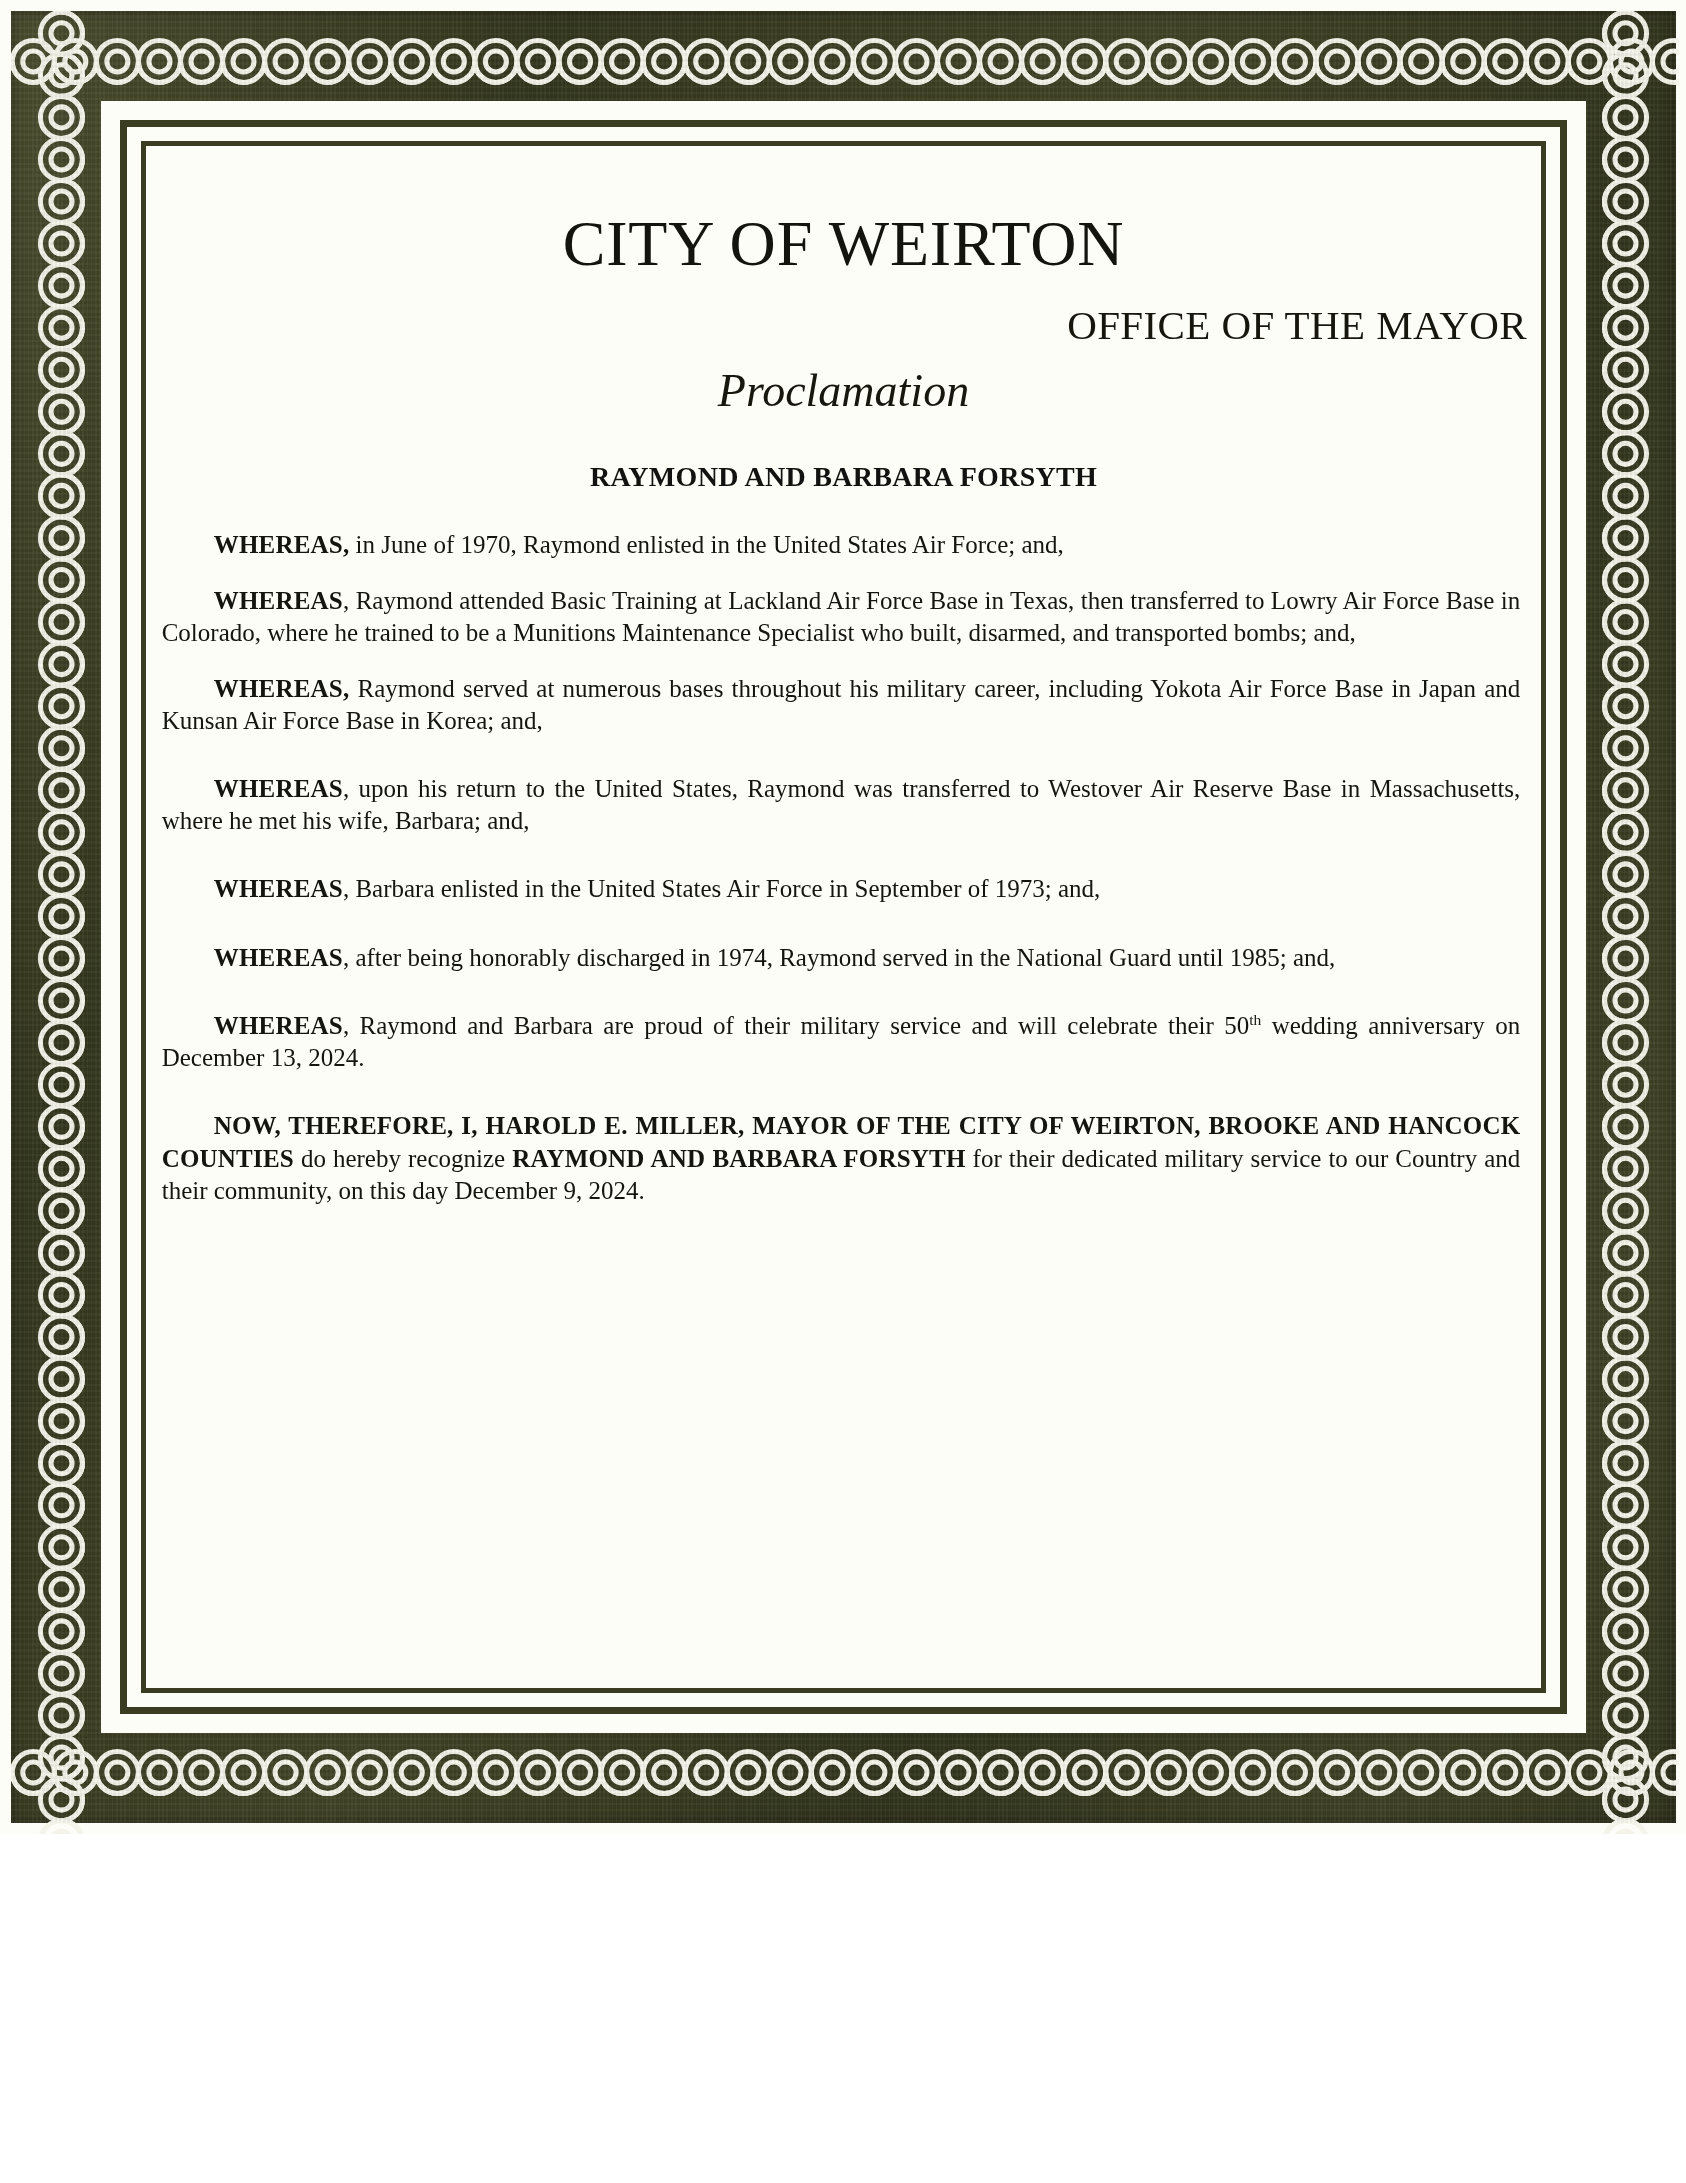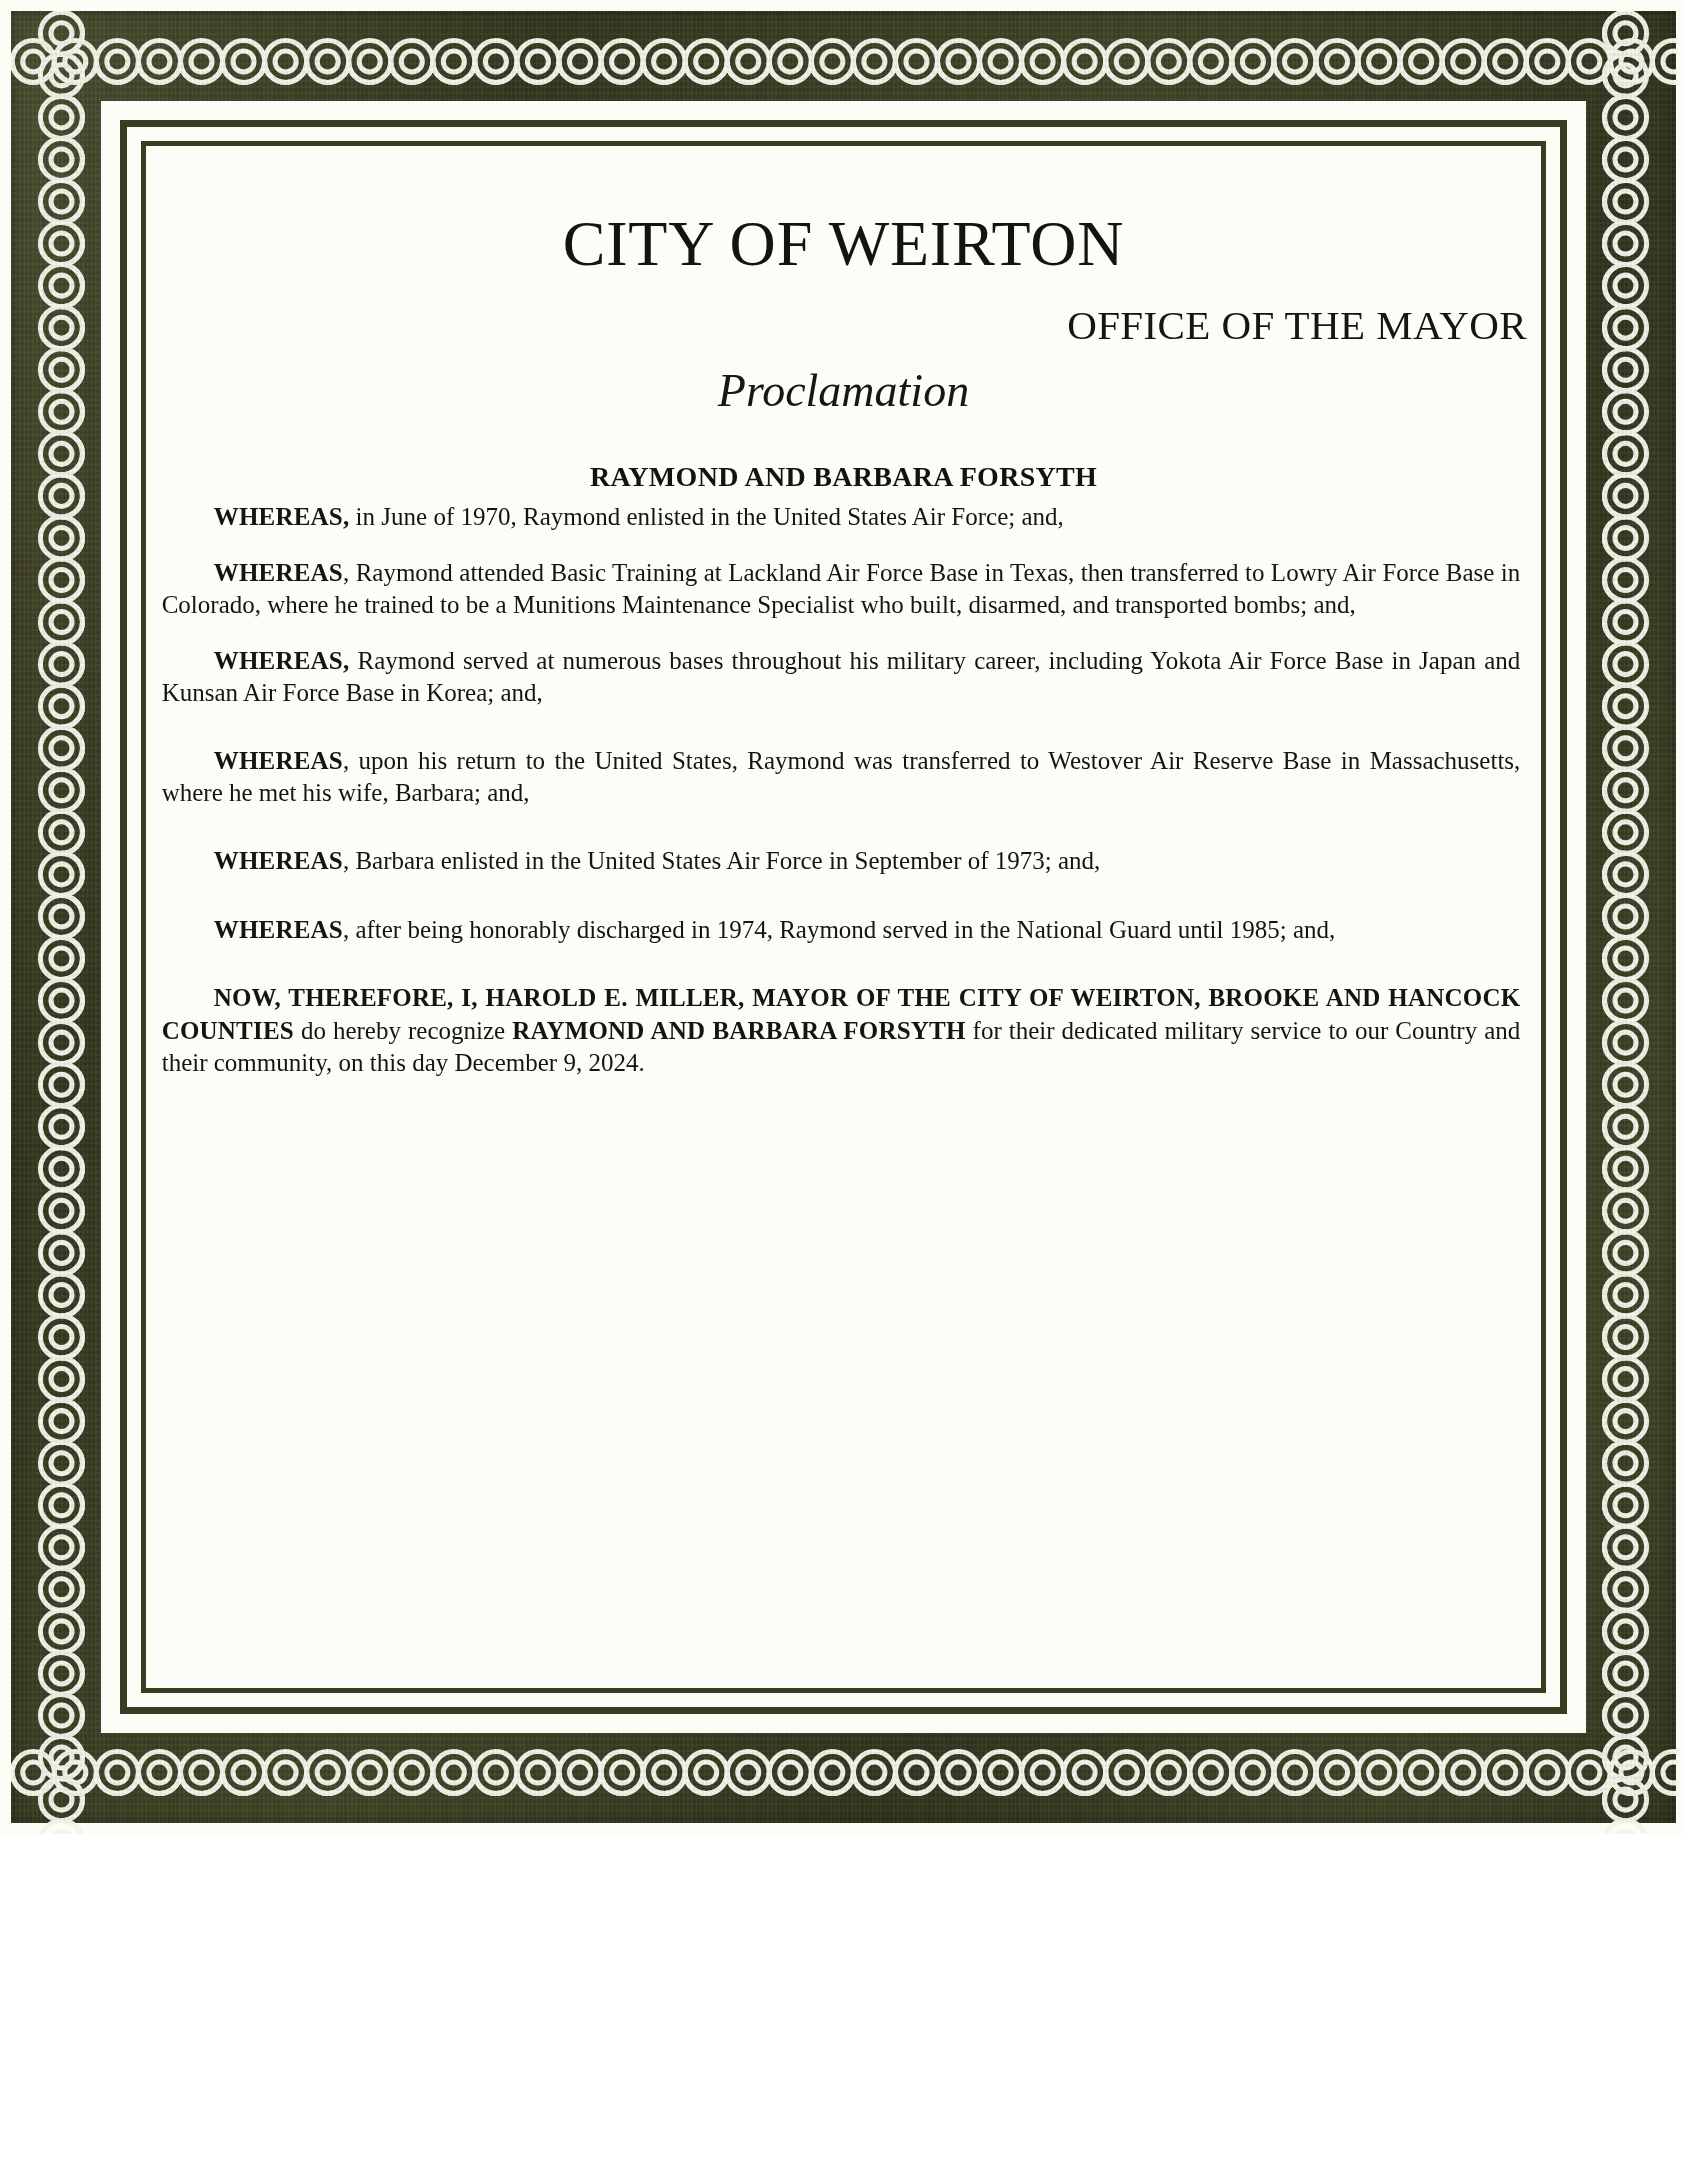--- a/index.html
+++ b/index.html
@@ -137,21 +137,21 @@
   .honoree {
     text-align: center;
     font-size: 28px;
     font-weight: bold;
     letter-spacing: 0.3px;
     color: #121210;
     margin-top: 47px;
   }
 
   .body-block {
-    margin-top: 8px;
+    margin-top: 36px;
     padding: 0 6.7px 0 1.7px;
   }
 
   p.clause {
     text-align: justify;
     text-justify: inter-word;
     font-size: 25px;
     line-height: 1.26;
     color: #15150f;
     margin: 0 0 25px 0;
@@ -492,20 +492,23 @@
 
       <p class="clause loose">
         <span class="kw">WHEREAS</span><span>, Barbara enlisted in the United States Air Force in September of 1973; and,</span>
       </p>
 
 
       <p class="clause loose">
         <span class="kw">WHEREAS</span><span>, after being honorably discharged in 1974, Raymond served in the National Guard until 1985; and,</span>
       </p>
 
+      <p class="clause loose">
+        <span class="kw">WHEREAS</span><span>, Raymond and Barbara are proud of their military service and will celebrate their 50</span><sup>th</sup><span> wedding anniversary on December 13, 2024.</span>
+      </p>
 
       <p class="resolve">
         <span class="caps">NOW, THEREFORE, I, HAROLD E. MILLER, MAYOR OF THE CITY OF WEIRTON, BROOKE AND HANCOCK COUNTIES</span><span> do hereby recognize </span><span class="caps">RAYMOND AND BARBARA FORSYTH</span><span> for their dedicated military service to our Country and their community, on this day December 9, 2024.</span>
       </p>
 
     </div>
 
 
   </div>
 </div>

